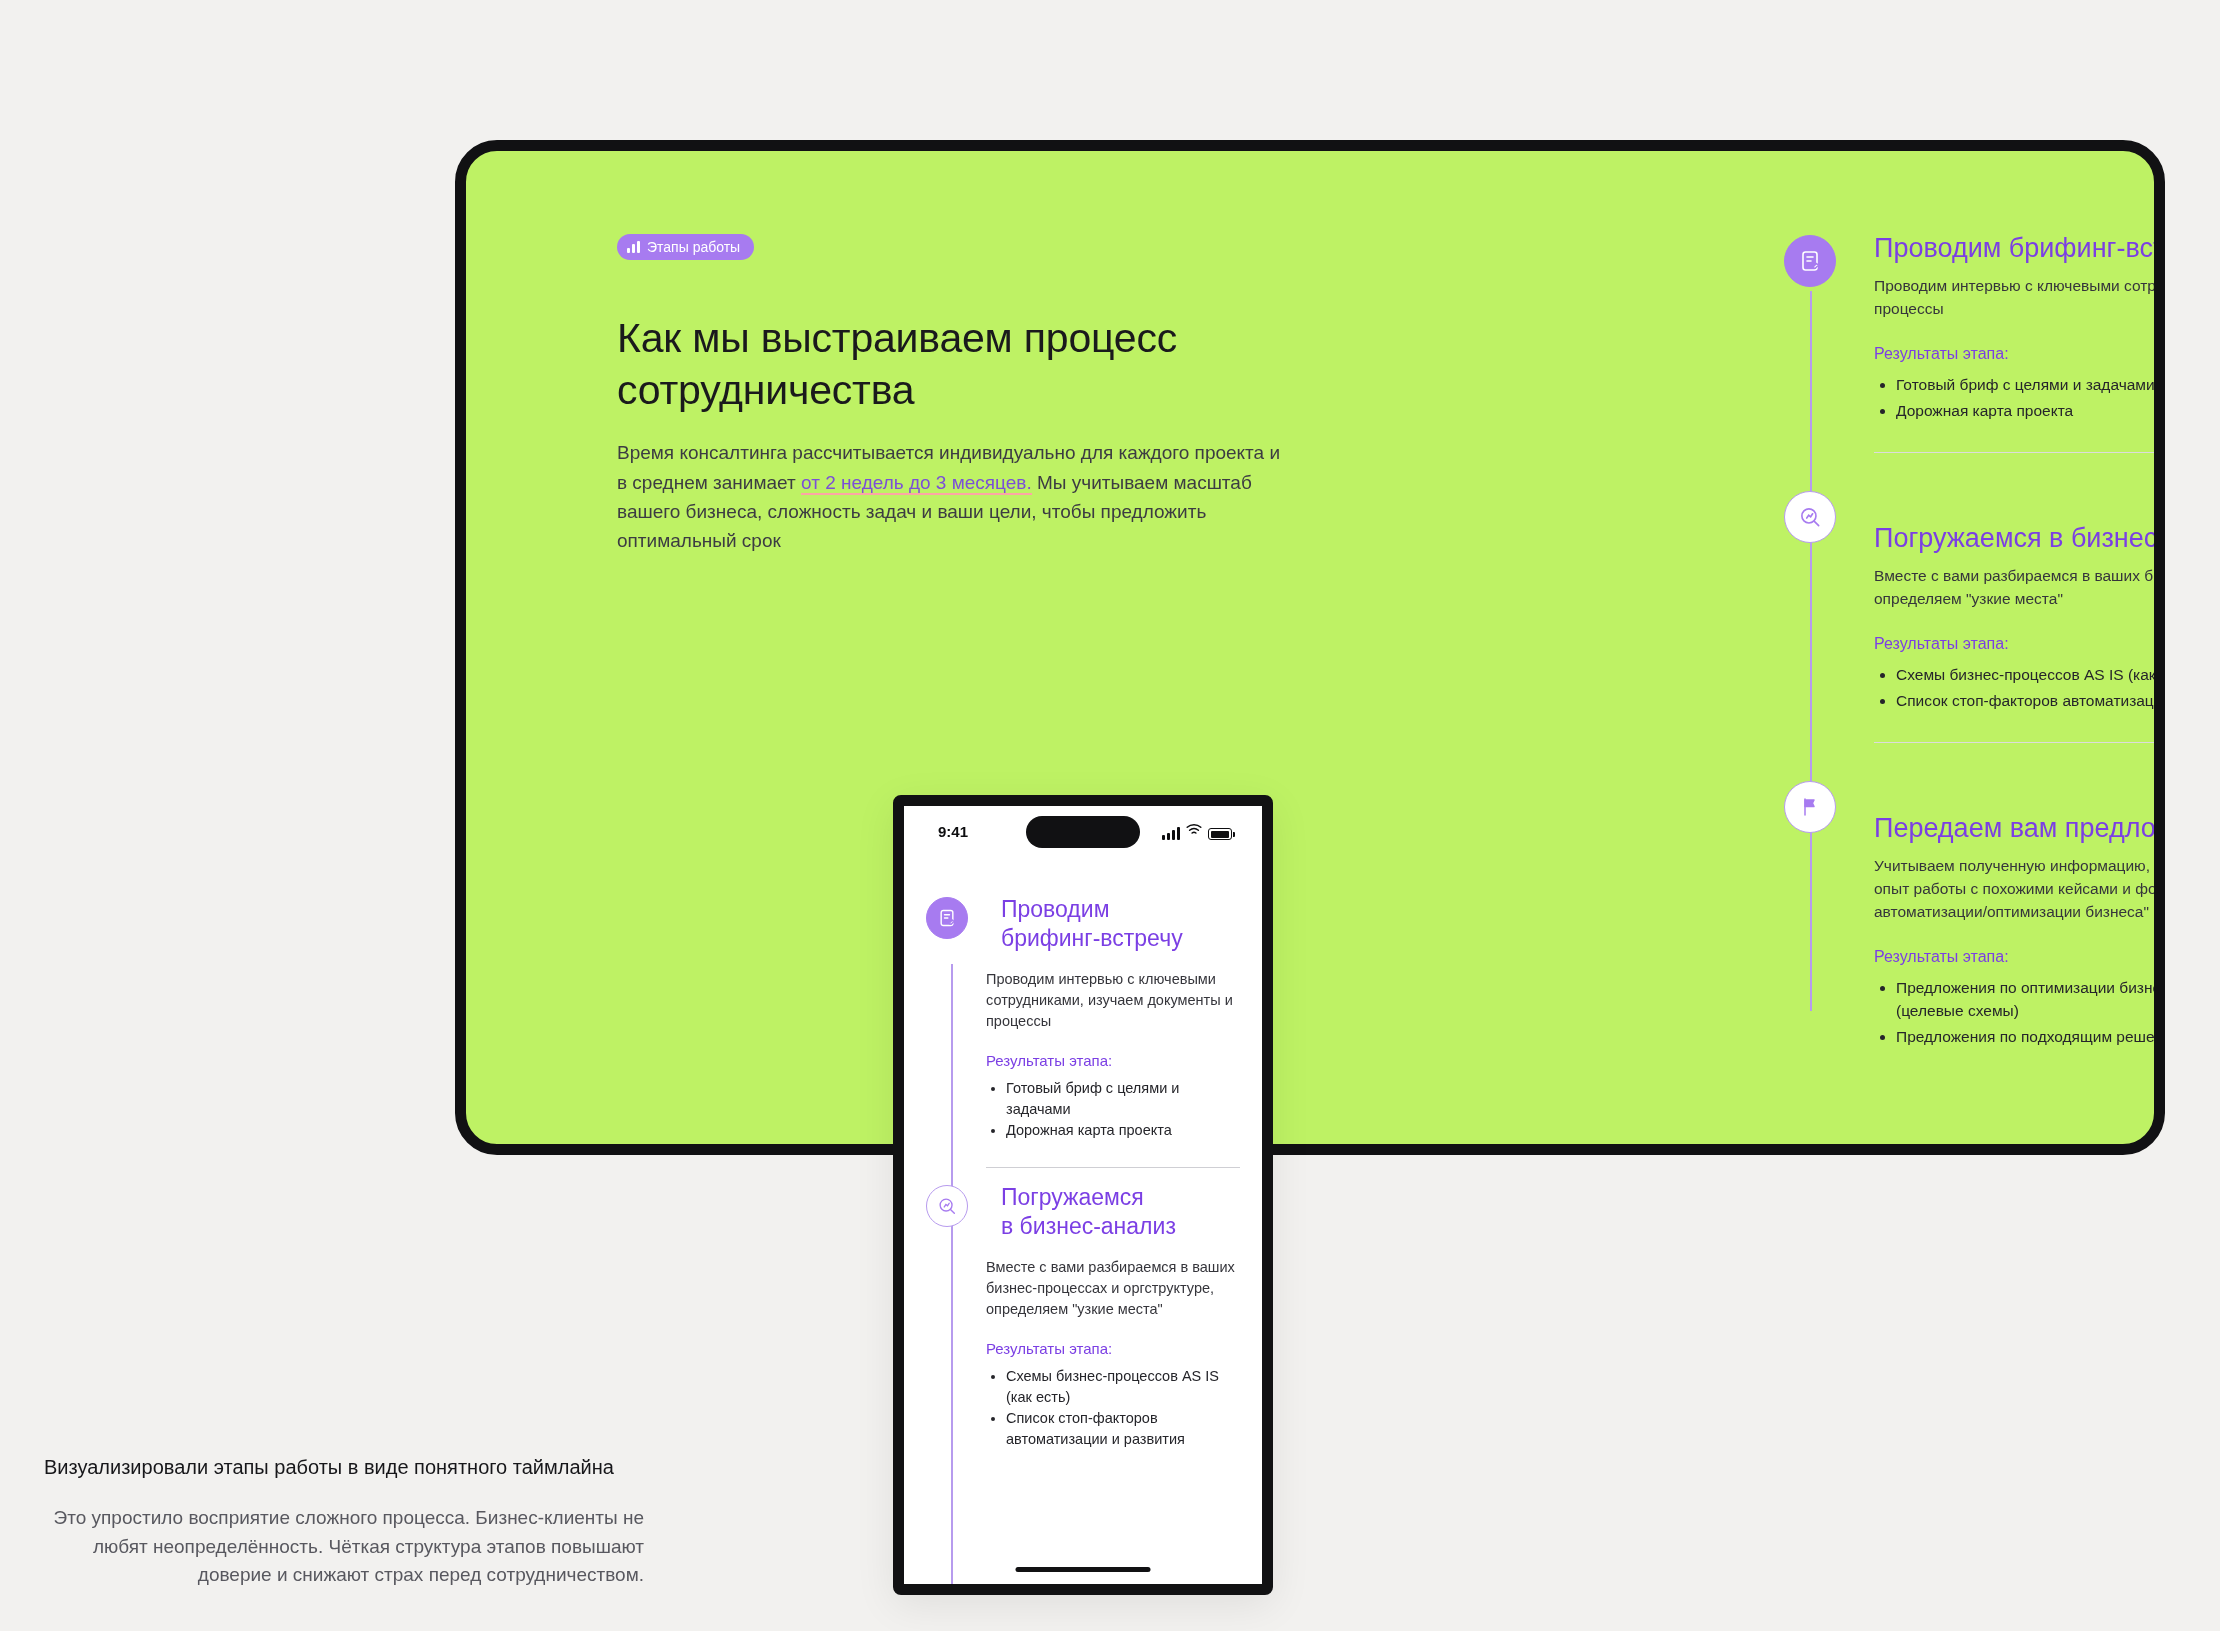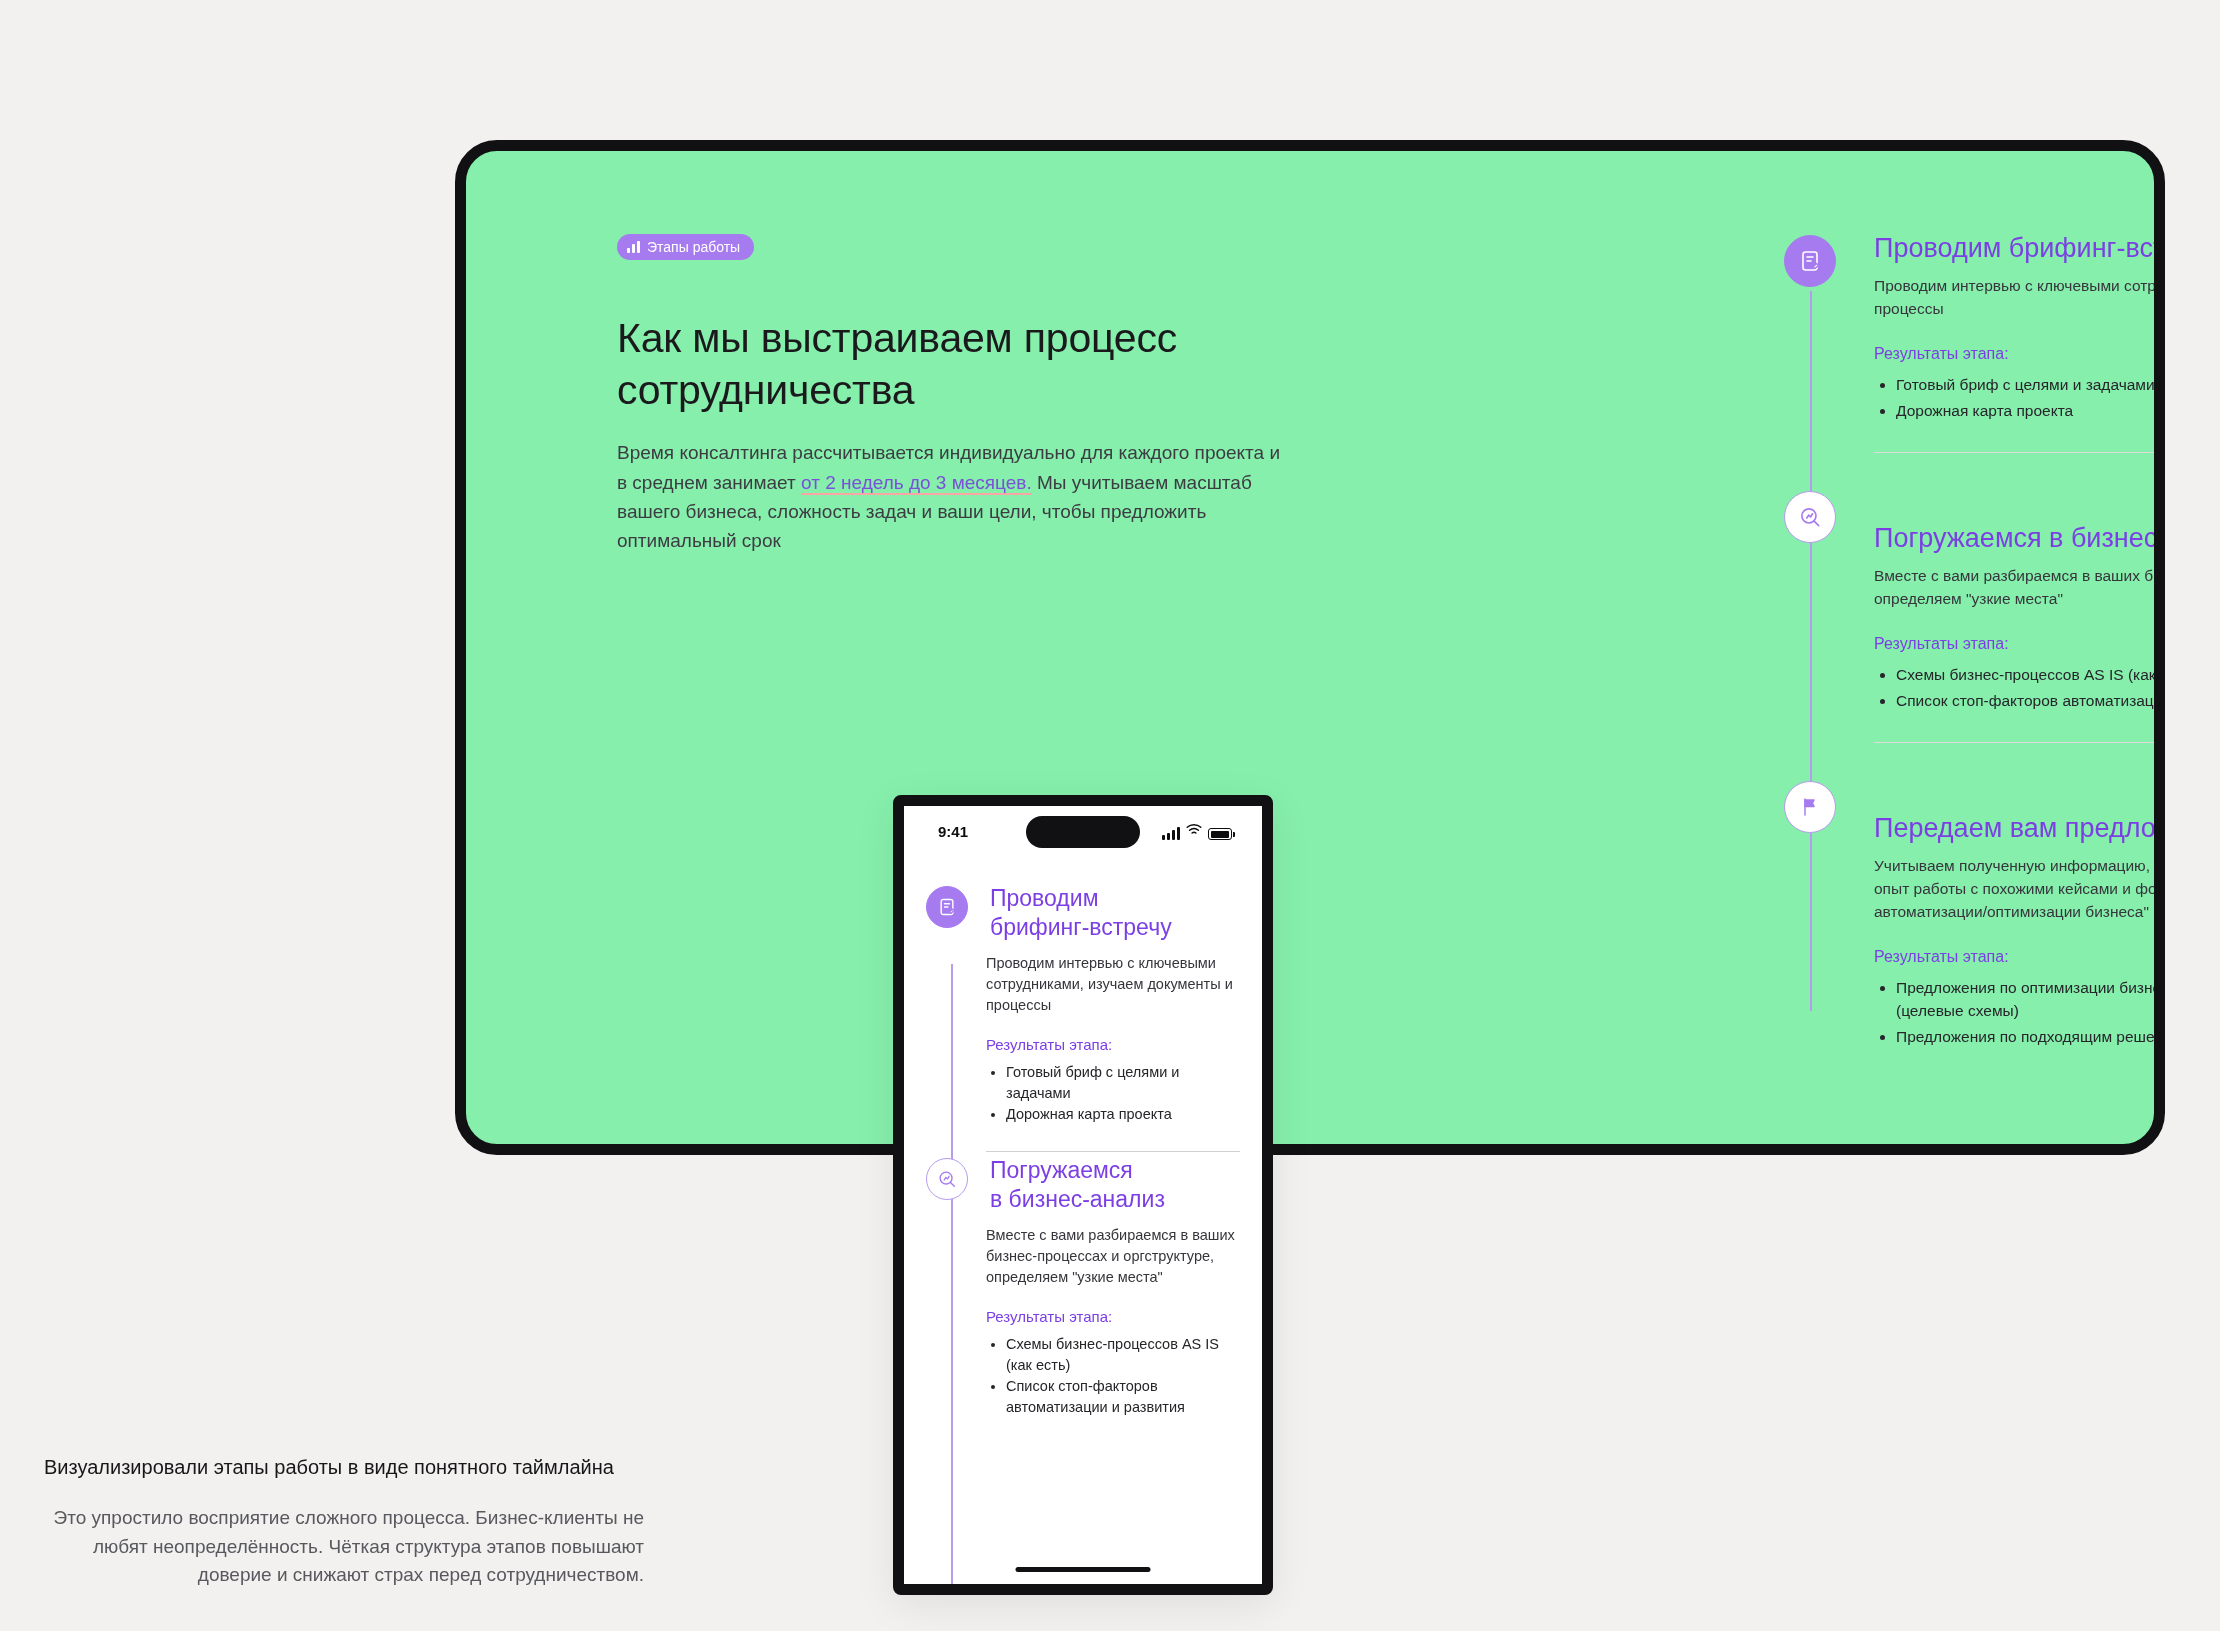--- a/index.html
+++ b/index.html
@@ -15,21 +15,21 @@
     overflow: hidden;
   }
 
   
   .tablet {
     position: absolute;
     left: 455px;
     top: 140px;
     width: 1710px;
     height: 1015px;
-    background: #86efac;
+    background: #bef264;
     border: 11px solid #111113;
     border-radius: 42px;
     box-sizing: border-box;
     overflow: hidden;
   }
 
   
   .intro {
     position: absolute;
     left: 151px;
@@ -254,21 +254,21 @@
     border-radius: 50%;
     background: #ffffff;
     border: 1.5px solid #b79bee;
     box-sizing: border-box;
     display: flex;
     align-items: center;
     justify-content: center;
   }
   .ph-node.filled { background: #a77bf0; border-color: #a77bf0; }
   .ph-title {
-    margin: 4px;
+    margin: 15px;
     font-size: 23px;
     line-height: 1.28;
     font-weight: 400;
     color: #7b3fe4;
   }
   .ph-desc {
     margin: 10px 0 0 0;
     font-size: 14.5px;
     line-height: 1.45;
     color: #35353b;

